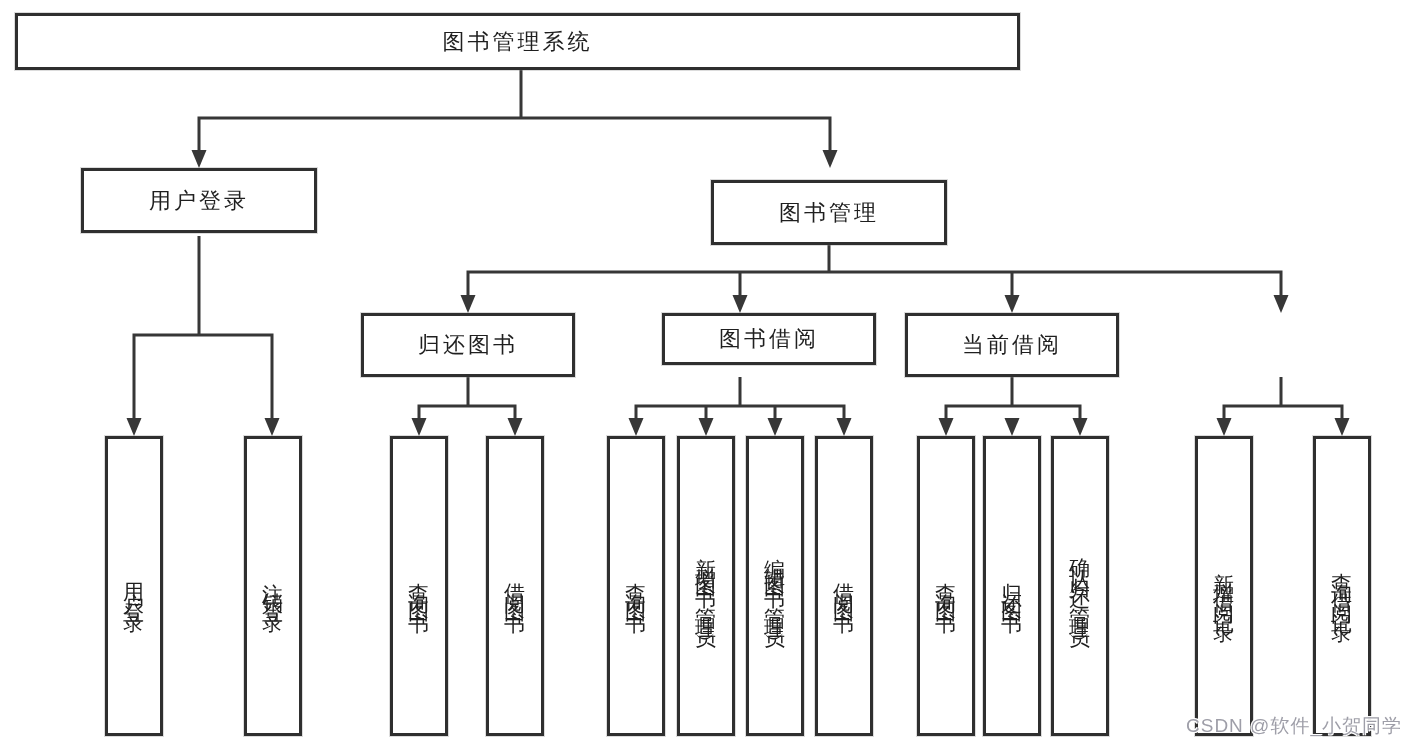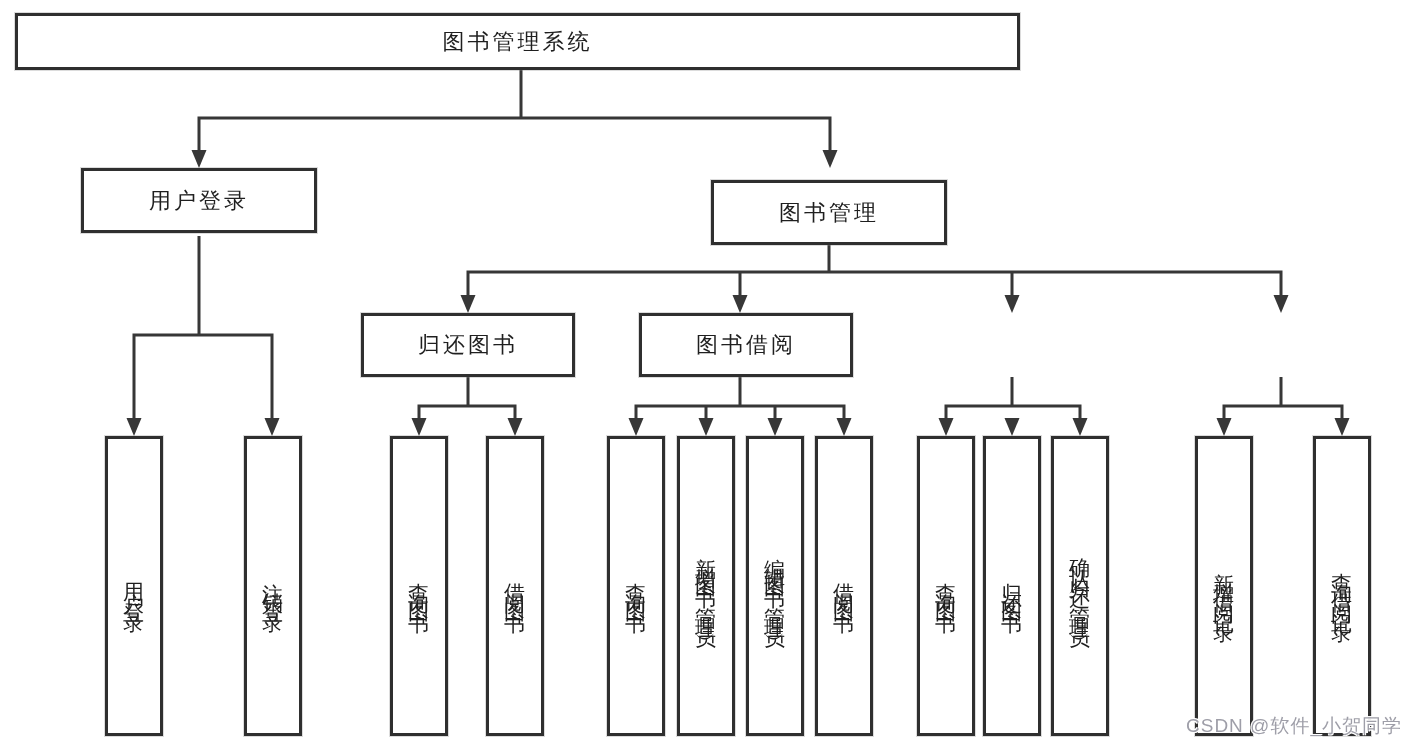--- a/index.html
+++ b/index.html
@@ -118,22 +118,25 @@
   <div class="node" style="left:81px;top:168px;width:236px;height:65px">
     <span class="lbl">用户登录</span>
   </div>
   <div class="node" style="left:711px;top:180px;width:236px;height:65px">
     <span class="lbl">图书管理</span>
   </div>
 
   <div class="node" style="left:361px;top:313px;width:214px;height:64px">
     <span class="lbl">归还图书</span>
   </div>
-  <div class="node" style="left:639px;top:313px;width:214px;height:64px">
+  <div class="node" style="left:662px;top:313px;width:214px;height:52px">
     <span class="lbl">图书借阅</span>
+  </div>
+  <div class="node" style="left:905px;top:313px;width:214px;height:64px">
+    <span class="lbl">当前借阅</span>
   </div>
 
   <div class="node" style="left:105px;top:436px;width:58px;height:300px">
     <span class="vlbl">用户登录</span>
   </div>
   <div class="node" style="left:244px;top:436px;width:58px;height:300px">
     <span class="vlbl">注销登录</span>
   </div>
 
   <div class="node" style="left:390px;top:436px;width:58px;height:300px">

